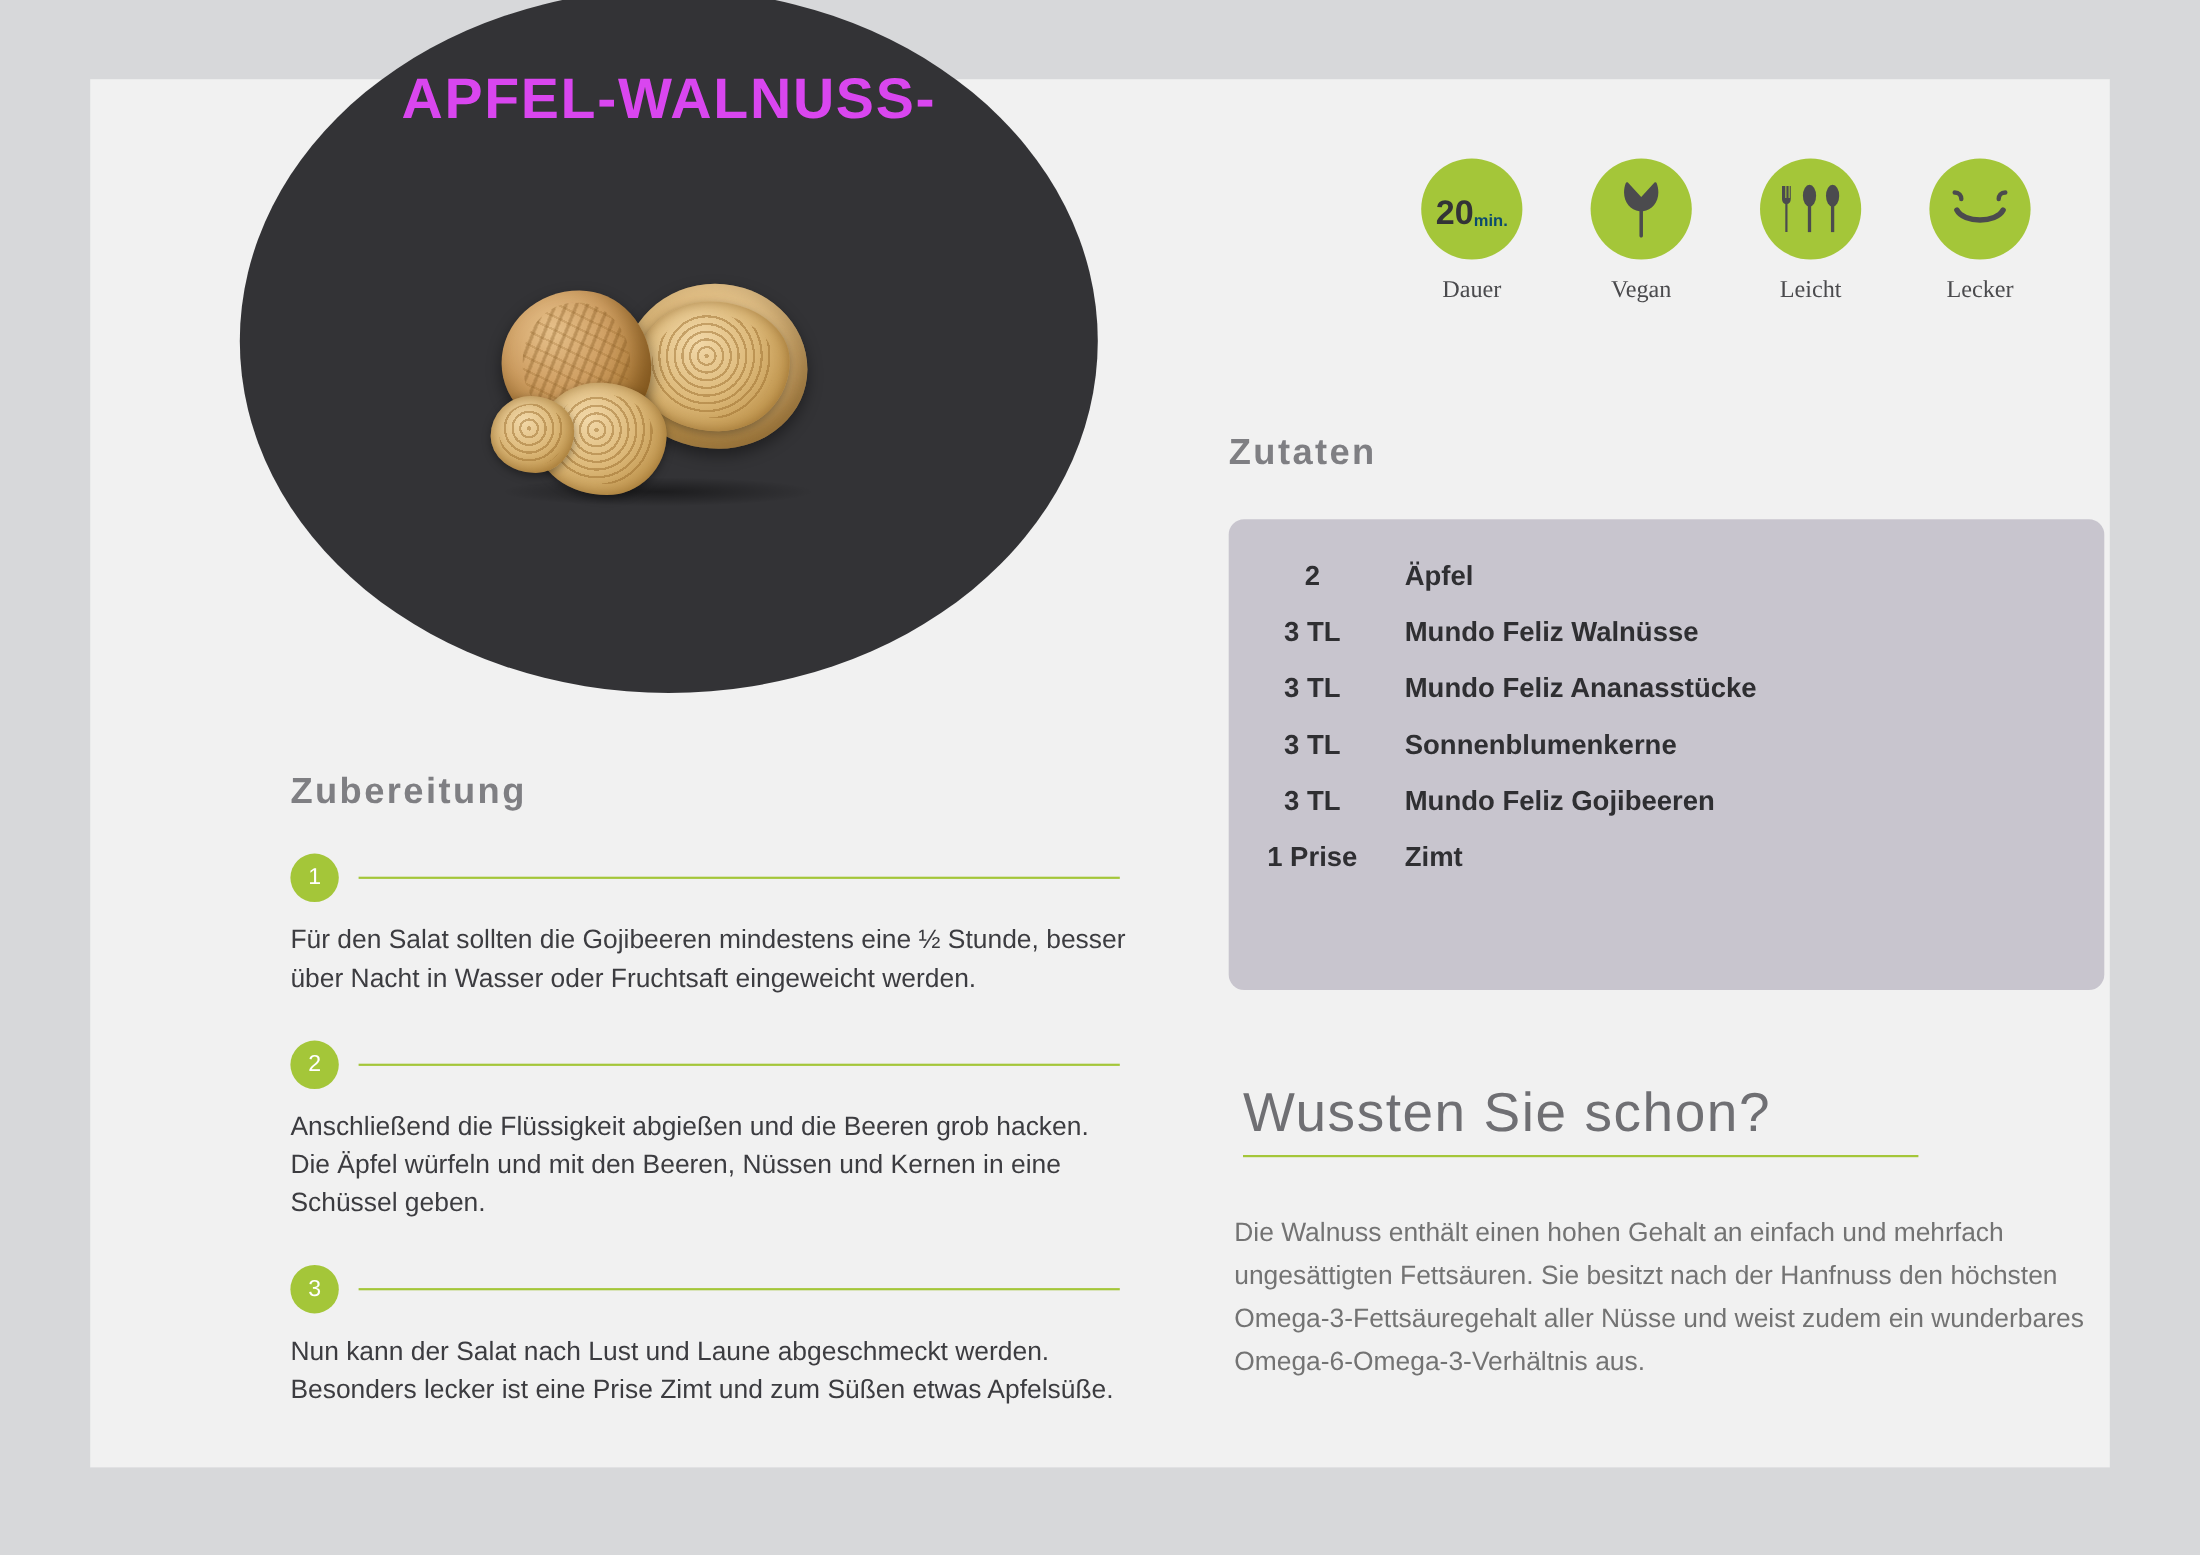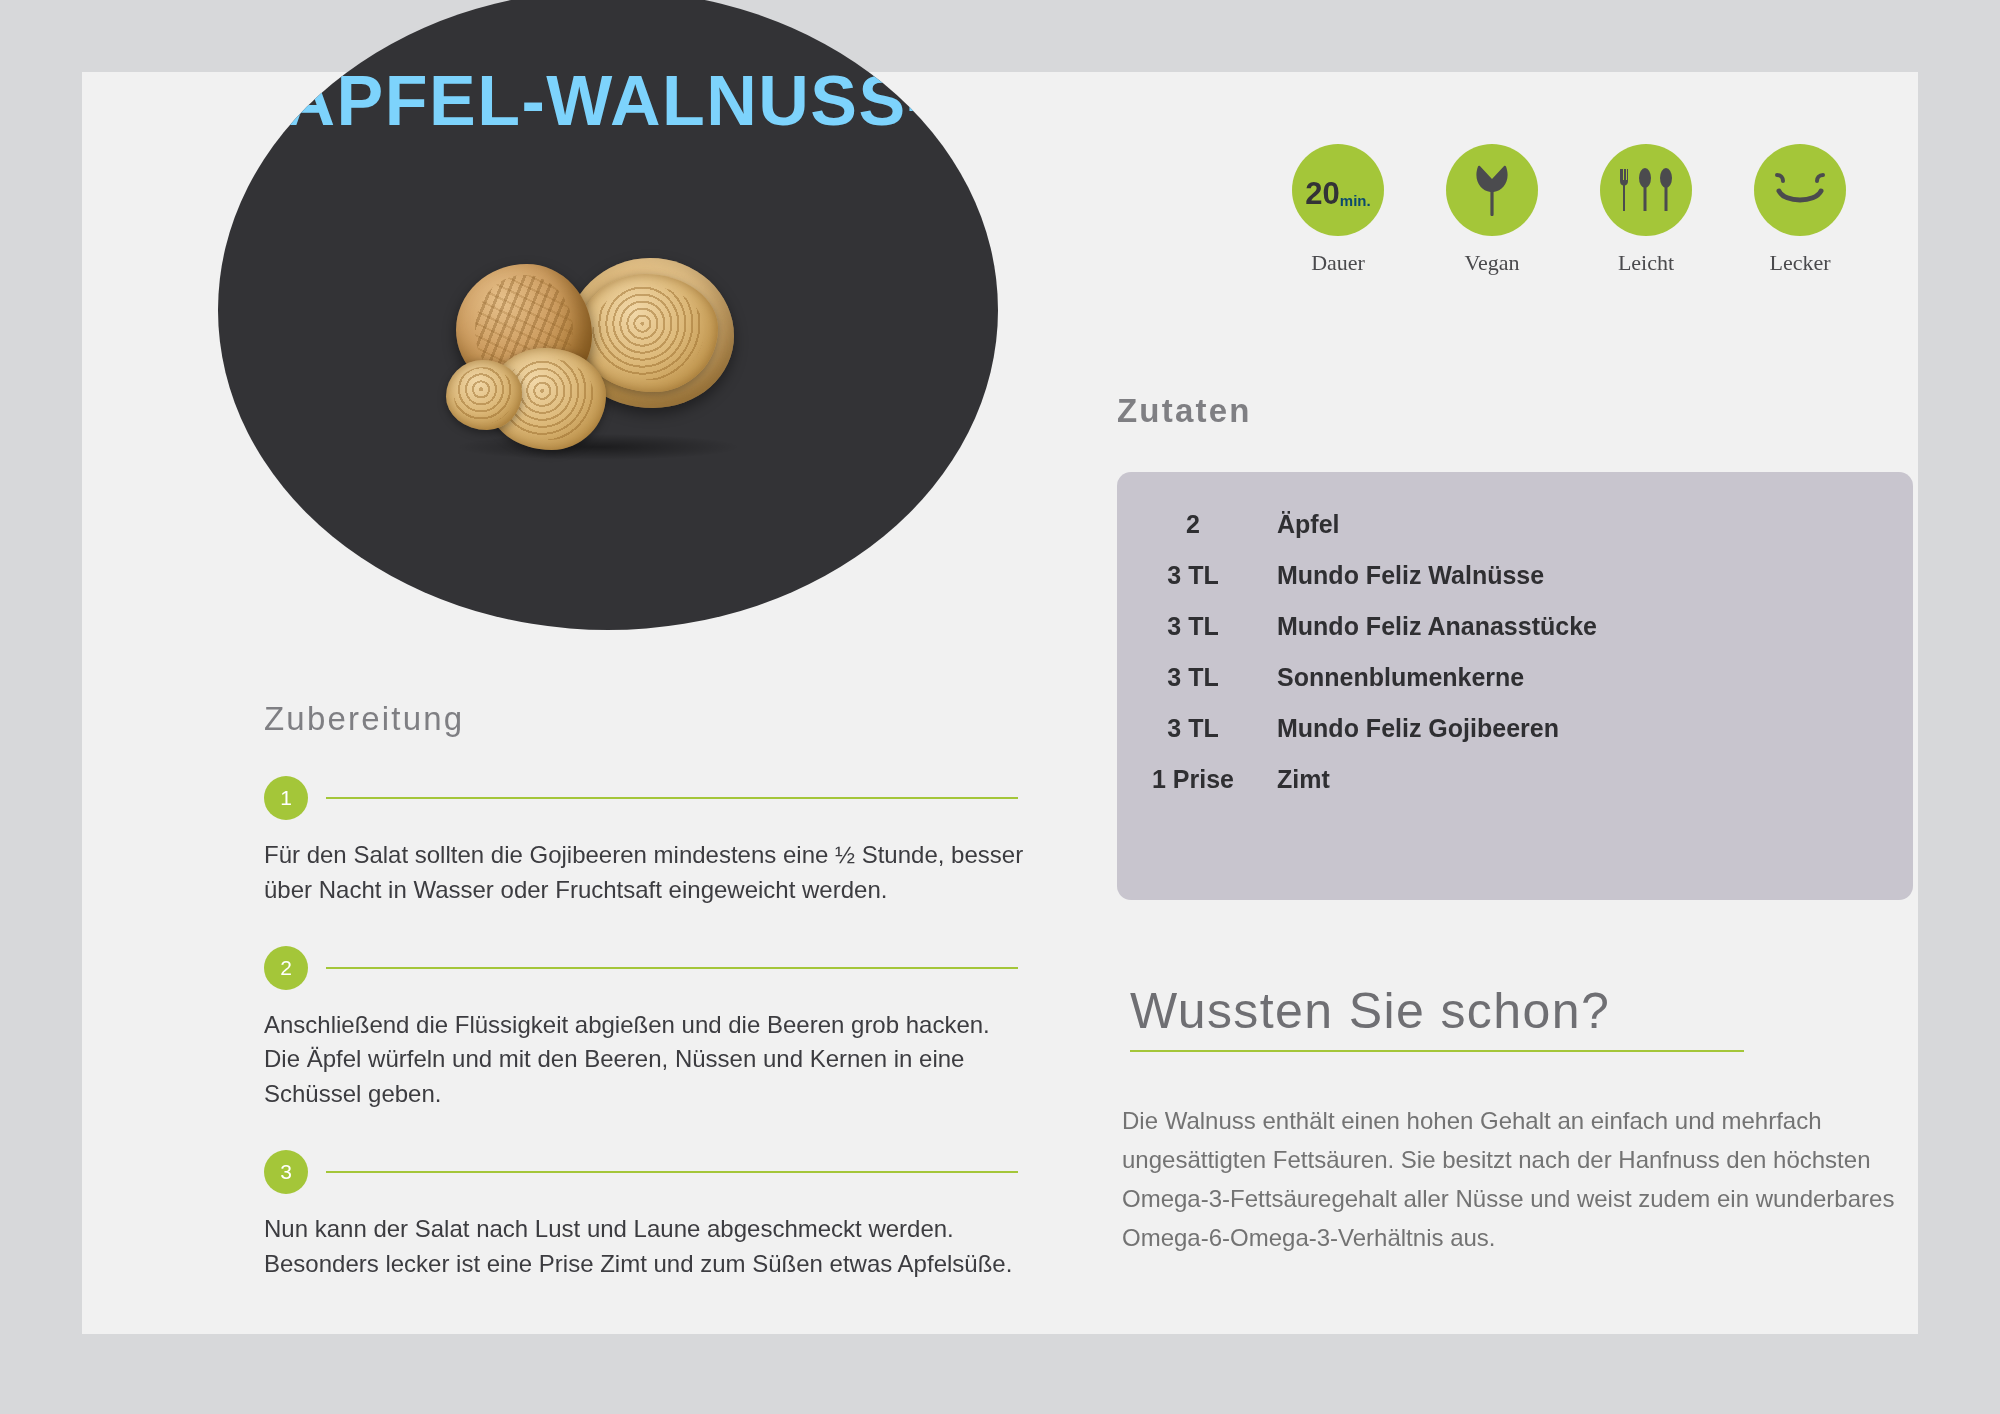--- a/index.html
+++ b/index.html
@@ -33,22 +33,22 @@
     background: #333336;
     border-radius: 50% / 50%;
     overflow: hidden;
   }
   .hero-title {
     position: absolute;
     left: 0;
     top: 70px;
     width: 100%;
     text-align: center;
-    color: #7dd3fc;
-    font-size: 70px;
+    color: #d946ef;
+    font-size: 52px;
     font-weight: bold;
     letter-spacing: 1.5px;
     line-height: 1.18;
     text-transform: uppercase;
   }
 
   
   .walnut-wrap {
     position: absolute;
     left: 50%;
@@ -223,21 +223,21 @@
     font-size: 24px;
     line-height: 1.62;
     color: #737373;
   }
 
   .h-zubereitung {
     position: absolute;
     left: 182px;
     top: 628px;
     font-size: 33px;
-    font-weight: normal;
+    font-weight: bold;
     letter-spacing: 2.2px;
     color: #7f7f83;
   }
 
   
   .steps {
     position: absolute;
     left: 182px;
     top: 704px;
     width: 790px;

